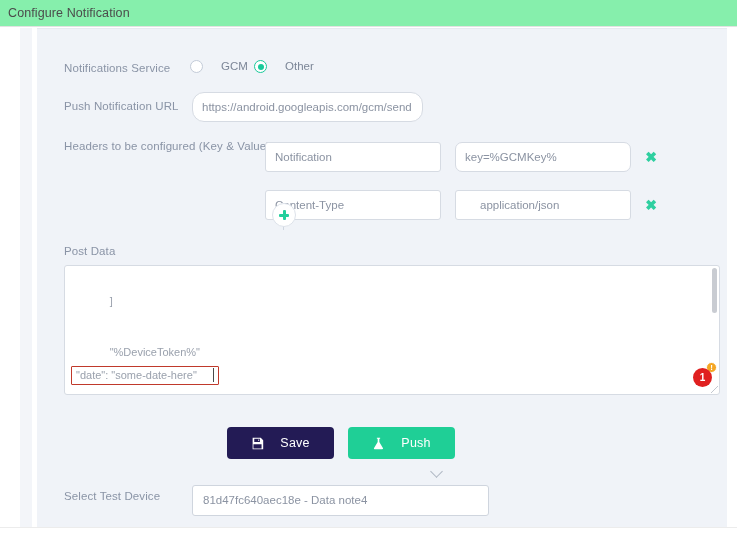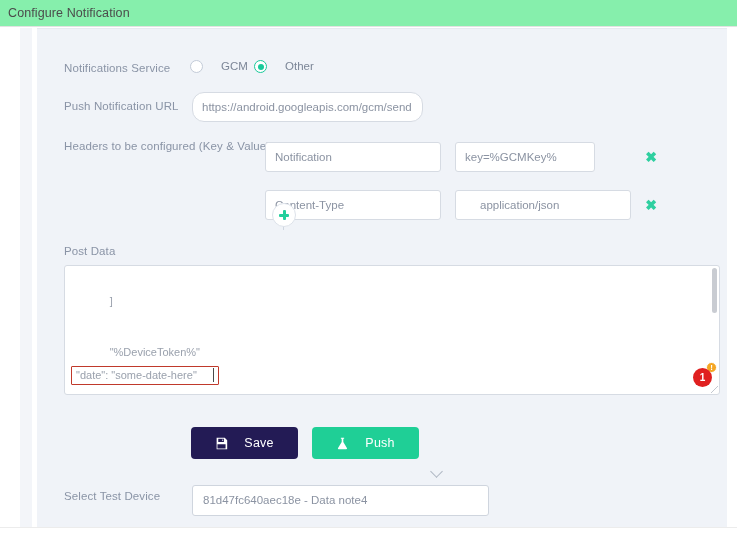--- a/index.html
+++ b/index.html
@@ -257,20 +257,21 @@
     border-radius: 4px;
     color: #ffffff;
     font-size: 12.5px;
     font-family: "Liberation Sans", sans-serif;
     cursor: pointer;
     display: flex;
     align-items: center;
     justify-content: center;
     gap: 16px;
     letter-spacing: .2px;
+    margin-left: 36px;
   }
   .btn-save { background: #231b55; }
   .btn-test { background: #1fcf96; }
   .btn svg { display: block; }
 
   
   .select {
     position: absolute;
     left: 155px; top: 456px;
     width: 297px; height: 31px;
@@ -331,21 +332,21 @@
         <span class="radio checked"></span>
         <span class="radio-label">Other</span>
       </div>
 
       <div class="field-label" style="left:27px; top:71px;">Push Notification URL</div>
       <div class="tinput" style="left:155px; top:63px; width:231px;border-radius:12px;">https://android.googleapis.com/gcm/send</div>
 
       <div class="field-label" style="left:27px; top:111px;">Headers to be configured (Key &amp; Value)</div>
 
       <div class="tinput" style="left:228px; top:113px; width:176px;">Notification</div>
-      <div class="tinput" style="left:418px; top:113px; width:140px;">key=%GCMKey%</div>
+      <div class="tinput" style="left:418px; top:113px; width:176px;border-radius:7px;">key=%GCMKey%</div>
       <div class="xbtn" style="left:607px; top:121px;">✖</div>
 
       <div class="tinput" style="left:228px; top:161px; width:176px;">Content-Type</div>
       <div class="tinput" style="left:418px; top:161px; width:176px;padding-left:24px;">application/json</div>
       <div class="xbtn" style="left:607px; top:169px;">✖</div>
 
       <div class="add-stem" style="left:246px; top:191px; height:10px;"></div>
       <div class="addbtn" style="left:235px; top:174px;"></div>
 
       <div class="field-label" style="left:27px; top:216px;">Post Data</div>

